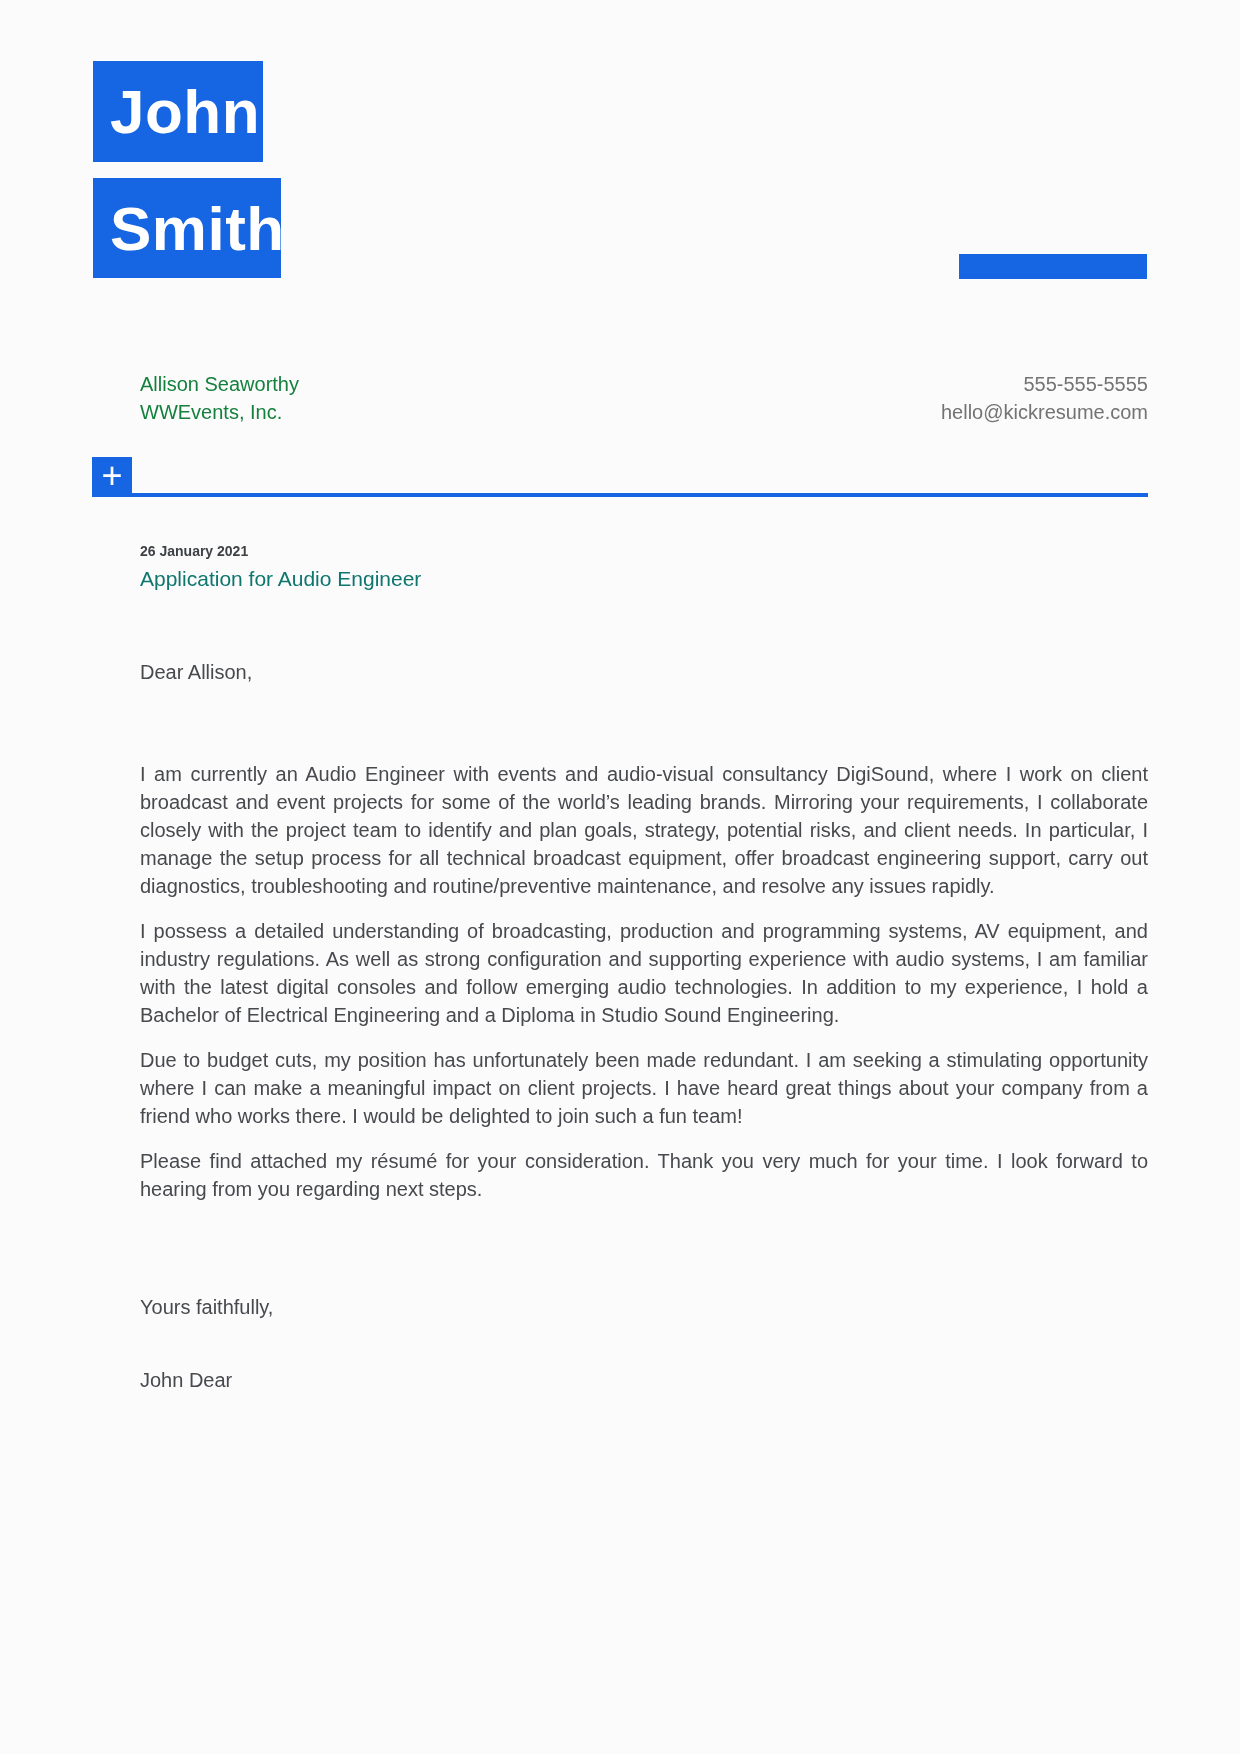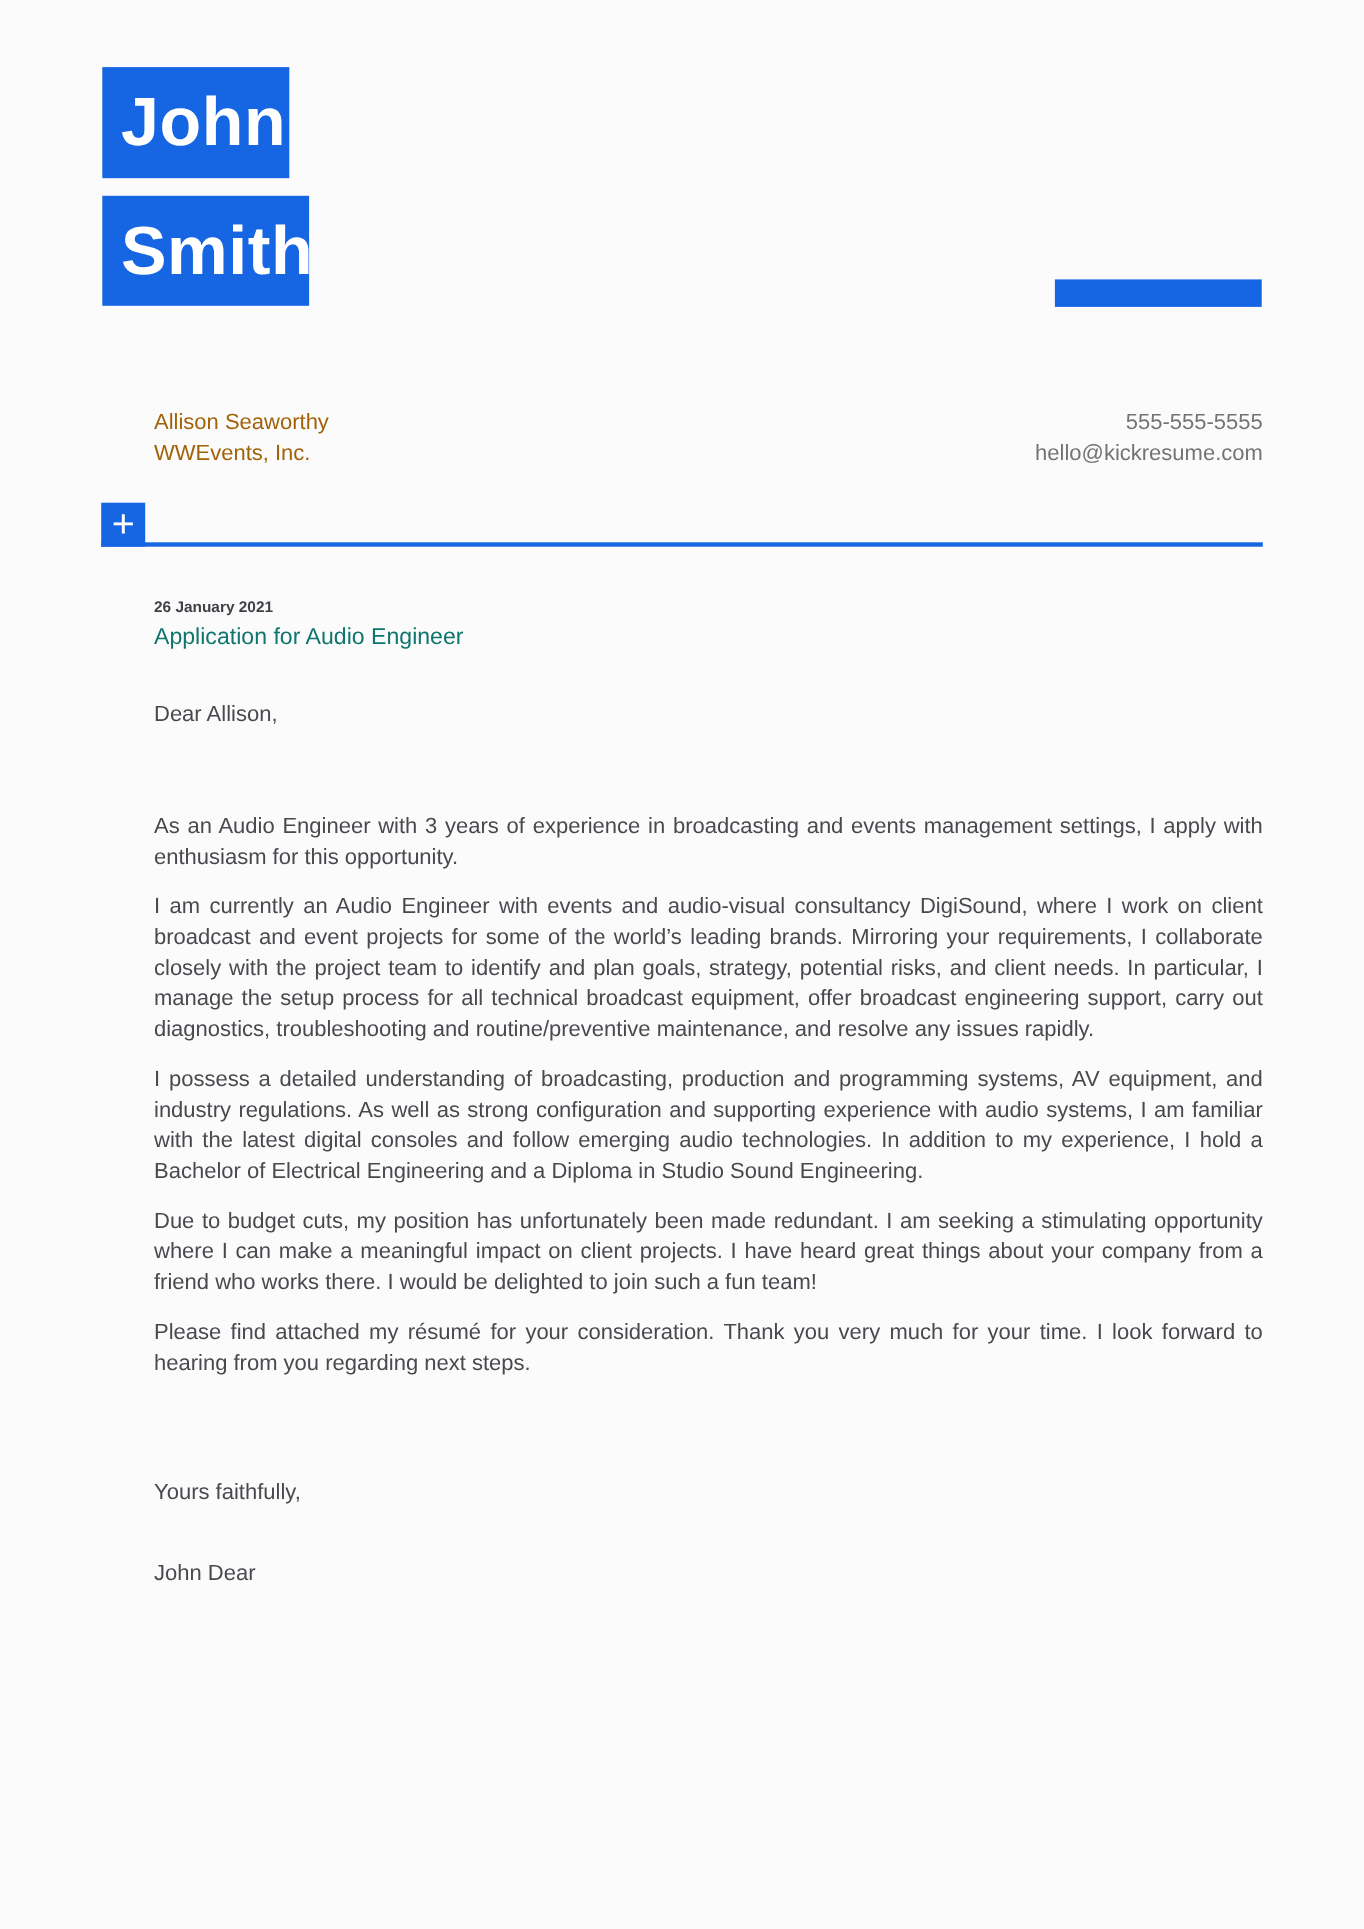--- a/index.html
+++ b/index.html
@@ -34,21 +34,21 @@
     width: 188px; height: 25px;
     background: #1665e2;
   }
 
   
   .contact-left {
     position: absolute;
     left: 140px; top: 370px;
     font-size: 20px;
     line-height: 28px;
-    color: #a16207;
+    color: #15803d;
   }
   .contact-right {
     position: absolute;
     right: 92px; top: 370px;
     text-align: right;
     font-size: 20px;
     line-height: 28px;
     color: #737373;
   }
 
@@ -89,21 +89,21 @@
     font-weight: 700;
     font-size: 14px;
     line-height: 28px;
     color: #3e4145;
   }
   .letter-subject {
     font-size: 21px;
     line-height: 28px;
     color: #0f766e;
   }
-  .salutation { margin-top: 42px; }
+  .salutation { margin-top: 65px; }
   .letter-paragraphs p {
     margin: 0 0 17px 0;
     text-align: justify;
   }
   .letter-paragraphs p:first-child { margin-top: 74px; }
   .closing   { margin-top: 90px; }
   .signature { margin-top: 45px; }
 </style>
 </head>
 <body>
@@ -129,21 +129,20 @@
   <span class="plus-glyph">+</span>
 </div>
 
 <div class="letter">
   <div class="letter-date">26 January 2021</div>
   <div class="letter-subject">Application for Audio Engineer</div>
 
   <div class="salutation">Dear Allison,</div>
 
   <div class="letter-paragraphs">
-    <p>As an Audio Engineer with 3 years of experience in broadcasting and events management settings, I apply with enthusiasm for this opportunity.</p>
     <p>I am currently an Audio Engineer with events and audio-visual consultancy DigiSound, where I work on client broadcast and event projects for some of the world’s leading brands. Mirroring your requirements, I collaborate closely with the project team to identify and plan goals, strategy, potential risks, and client needs. In particular, I manage the setup process for all technical broadcast equipment, offer broadcast engineering support, carry out diagnostics, troubleshooting and routine/preventive maintenance, and resolve any issues rapidly.</p>
     <p>I possess a detailed understanding of broadcasting, production and programming systems, AV equipment, and industry regulations. As well as strong configuration and supporting experience with audio systems, I am familiar with the latest digital consoles and follow emerging audio technologies. In addition to my experience, I hold a Bachelor of Electrical Engineering and a Diploma in Studio Sound Engineering.</p>
     <p>Due to budget cuts, my position has unfortunately been made redundant. I am seeking a stimulating opportunity where I can make a meaningful impact on client projects. I have heard great things about your company from a friend who works there. I would be delighted to join such a fun team!</p>
     <p>Please find attached my résumé for your consideration. Thank you very much for your time. I look forward to hearing from you regarding next steps.</p>
   </div>
 
   <div class="closing">Yours faithfully,</div>
   <div class="signature">John Dear</div>
 </div>
 

